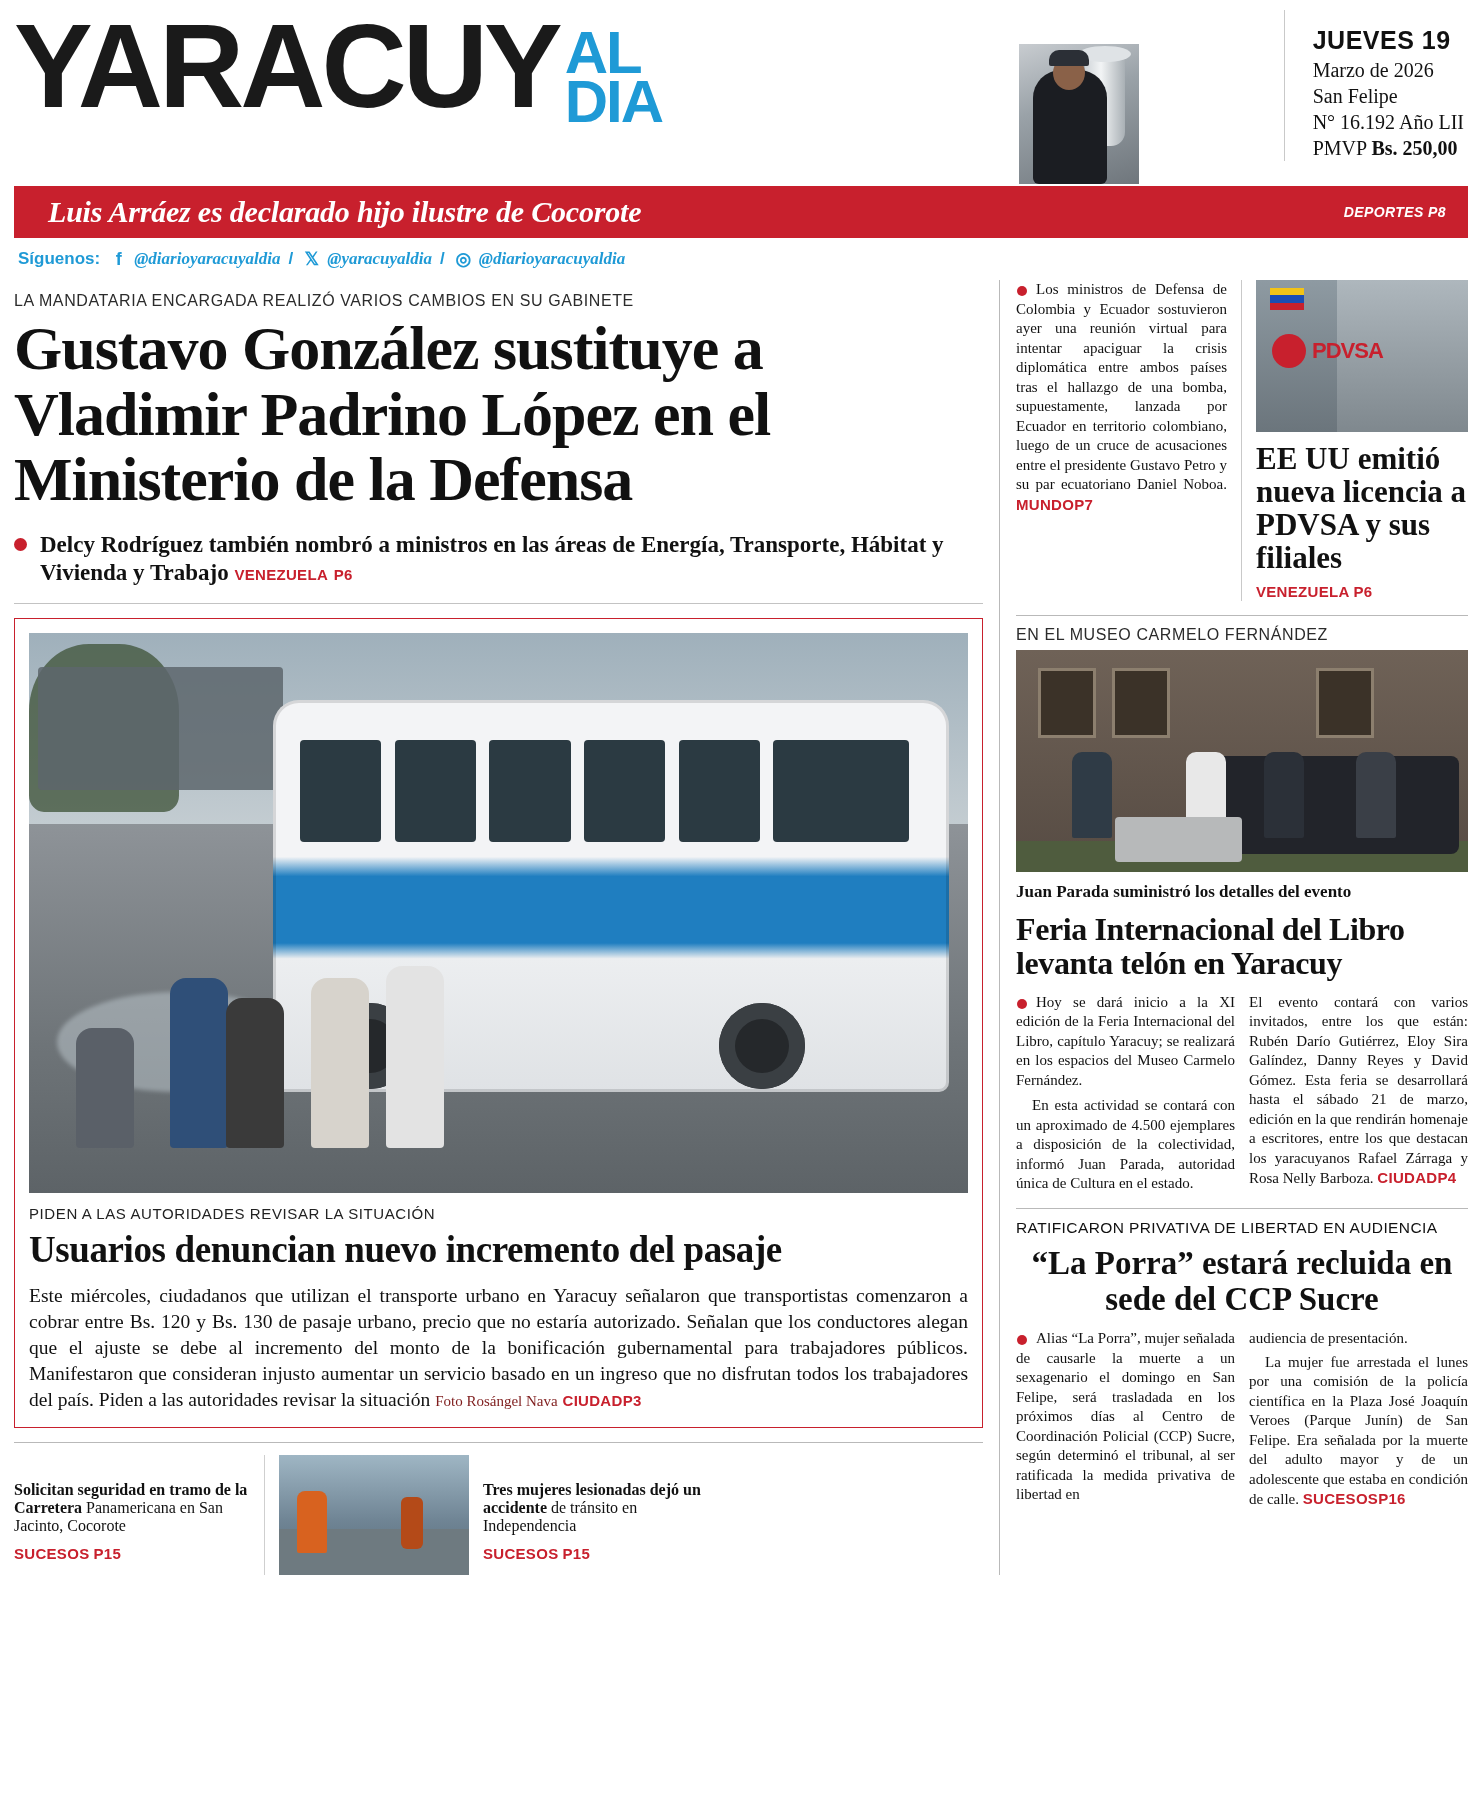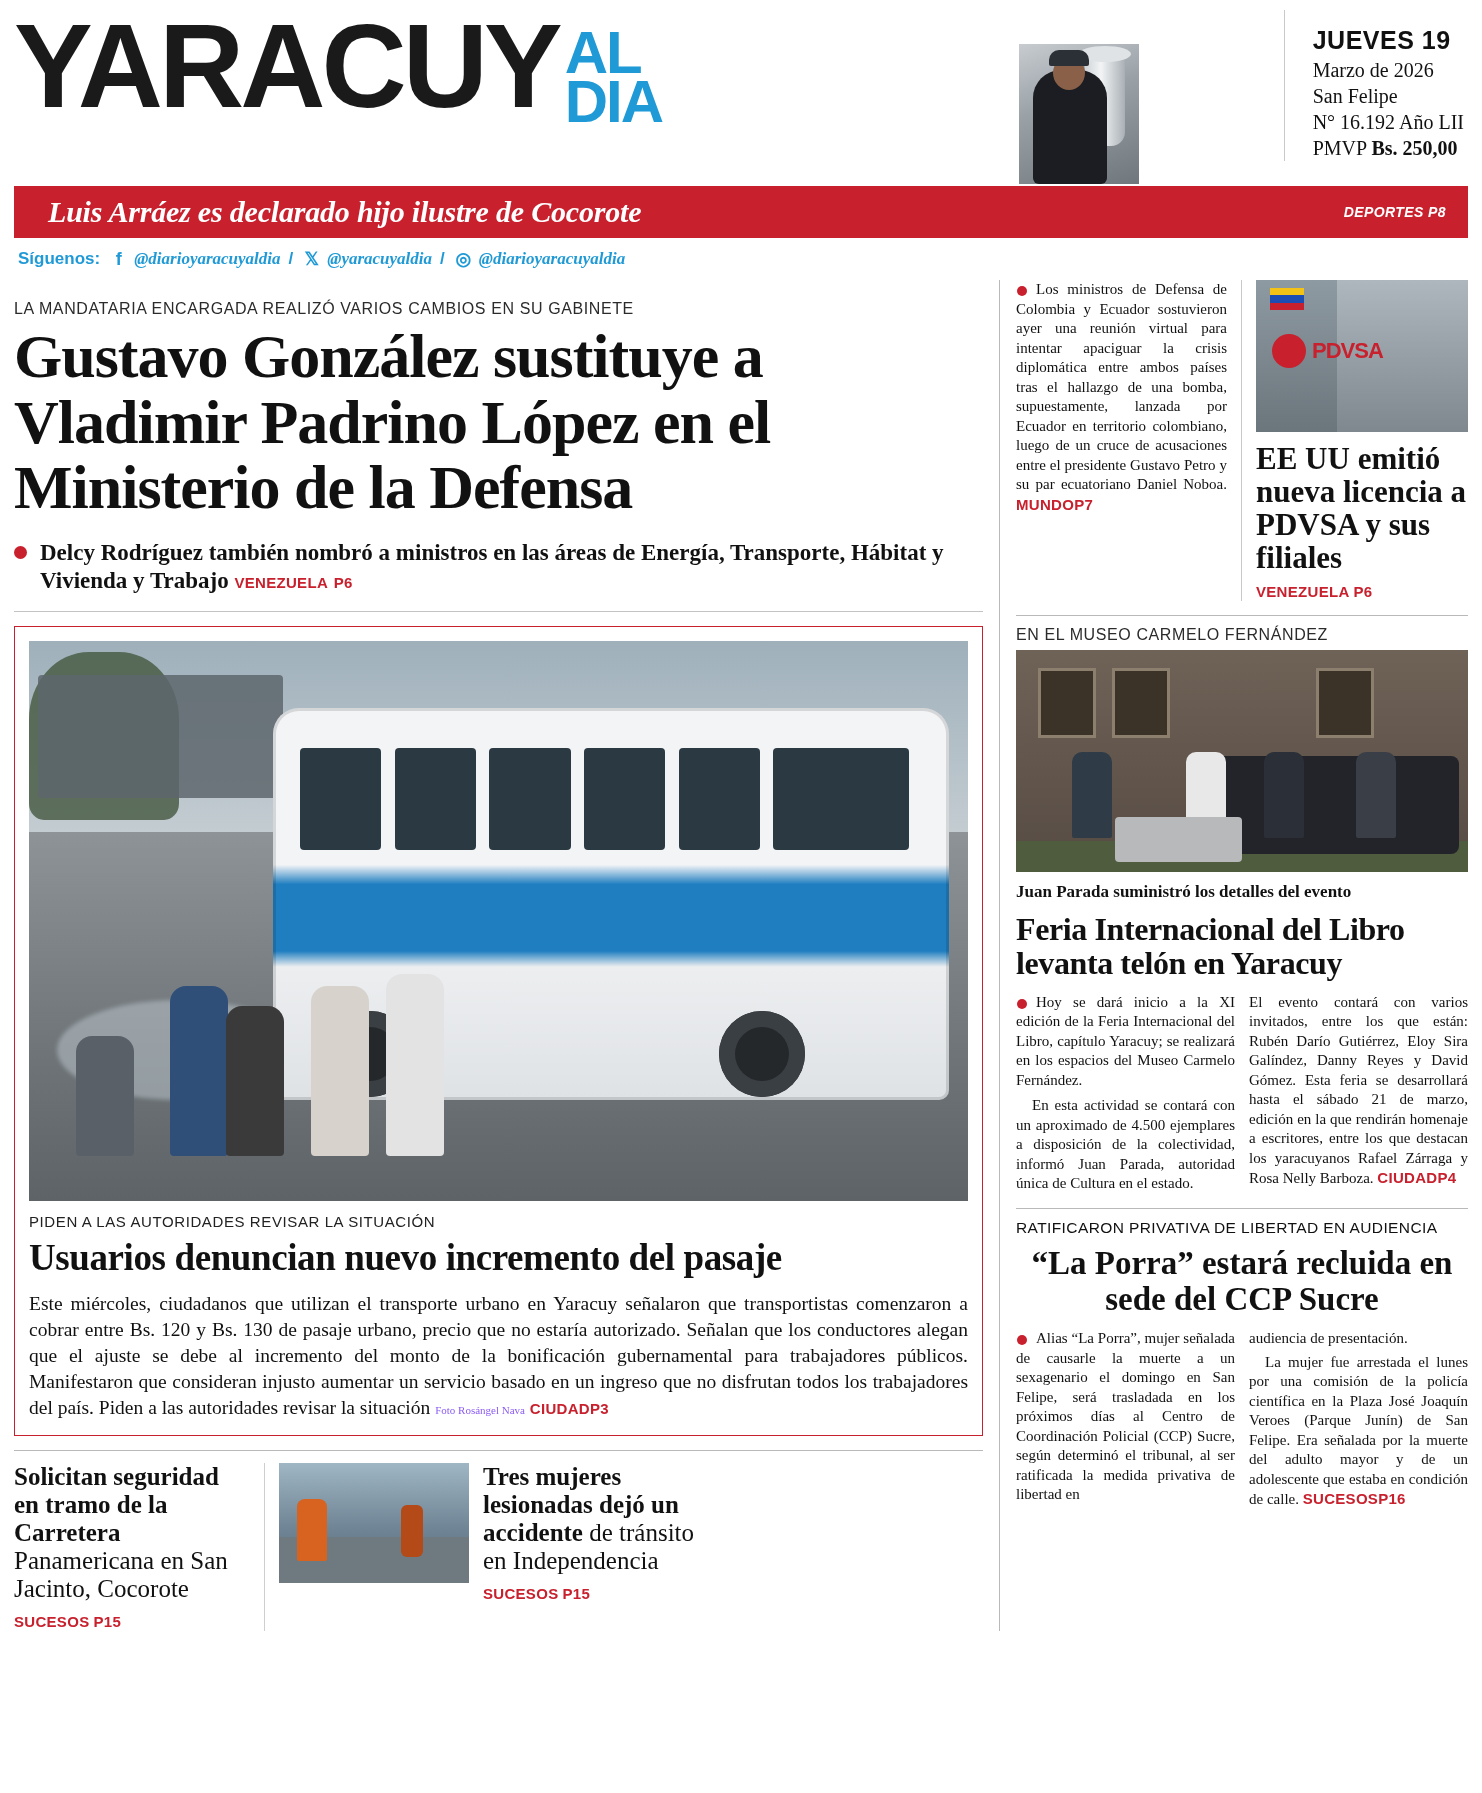--- a/index.html
+++ b/index.html
@@ -189,21 +189,21 @@
     gap: 16px;
   }
   .col-left { width: 988px; }
   .col-right { width: 452px; border-left: 1px solid #b9b9b9; padding-left: 16px; }
 
   .kicker {
     font-family: "Liberation Sans", sans-serif;
     font-size: 16px;
     letter-spacing: 0.6px;
     color: #2b2b2b;
-    margin-top: 20px;
+    margin-top: 12px;
     margin-bottom: 6px;
     text-transform: uppercase;
   }
   h1.lead {
     font-size: 62px;
     line-height: 1.06;
     font-weight: bold;
     margin: 2px 0 18px 0;
     letter-spacing: -1px;
   }
@@ -308,38 +308,39 @@
     font-weight: bold;
     margin: 6px 0 12px 0;
     letter-spacing: -0.4px;
   }
   .photo-body {
     font-size: 19.5px;
     line-height: 1.33;
     text-align: justify;
   }
   .credit {
-    font-size: 11px;
-    color: #8b5cf6;
+    font-size: 15px;
+    color: #7f1d1d;
   }
 
   
   .bottom-strip {
     display: flex;
     gap: 14px;
     border-top: 1px solid #b9b9b9;
     margin-top: 14px;
     padding-top: 12px;
   }
   .bs-col { width: 236px; position: relative; }
   .bs-col + .bs-col { border-left: 1px solid #cfcfcf; padding-left: 14px; }
   .bs-title {
-    font-size: 25px;
+    font-size: 16px;
     font-weight: bold;
     line-height: 1.12;
+    margin-top: 26px;
   }
   .bs-title .light { font-weight: normal; }
   .bs-photo {
     width: 190px; height: 120px;
     background: linear-gradient(180deg,#9fb6c4,#6f8494 55%,#556a78);
     position: relative;
     overflow: hidden;
   }
   .bs-photo .road { position:absolute; left:0; bottom:0; width:100%; height:38%; background:#6e7a80; }
   .bs-photo .worker { position:absolute; left:18px; bottom:22px; width:30px; height:62px; background:#d8621f; border-radius:8px 8px 2px 2px;}

